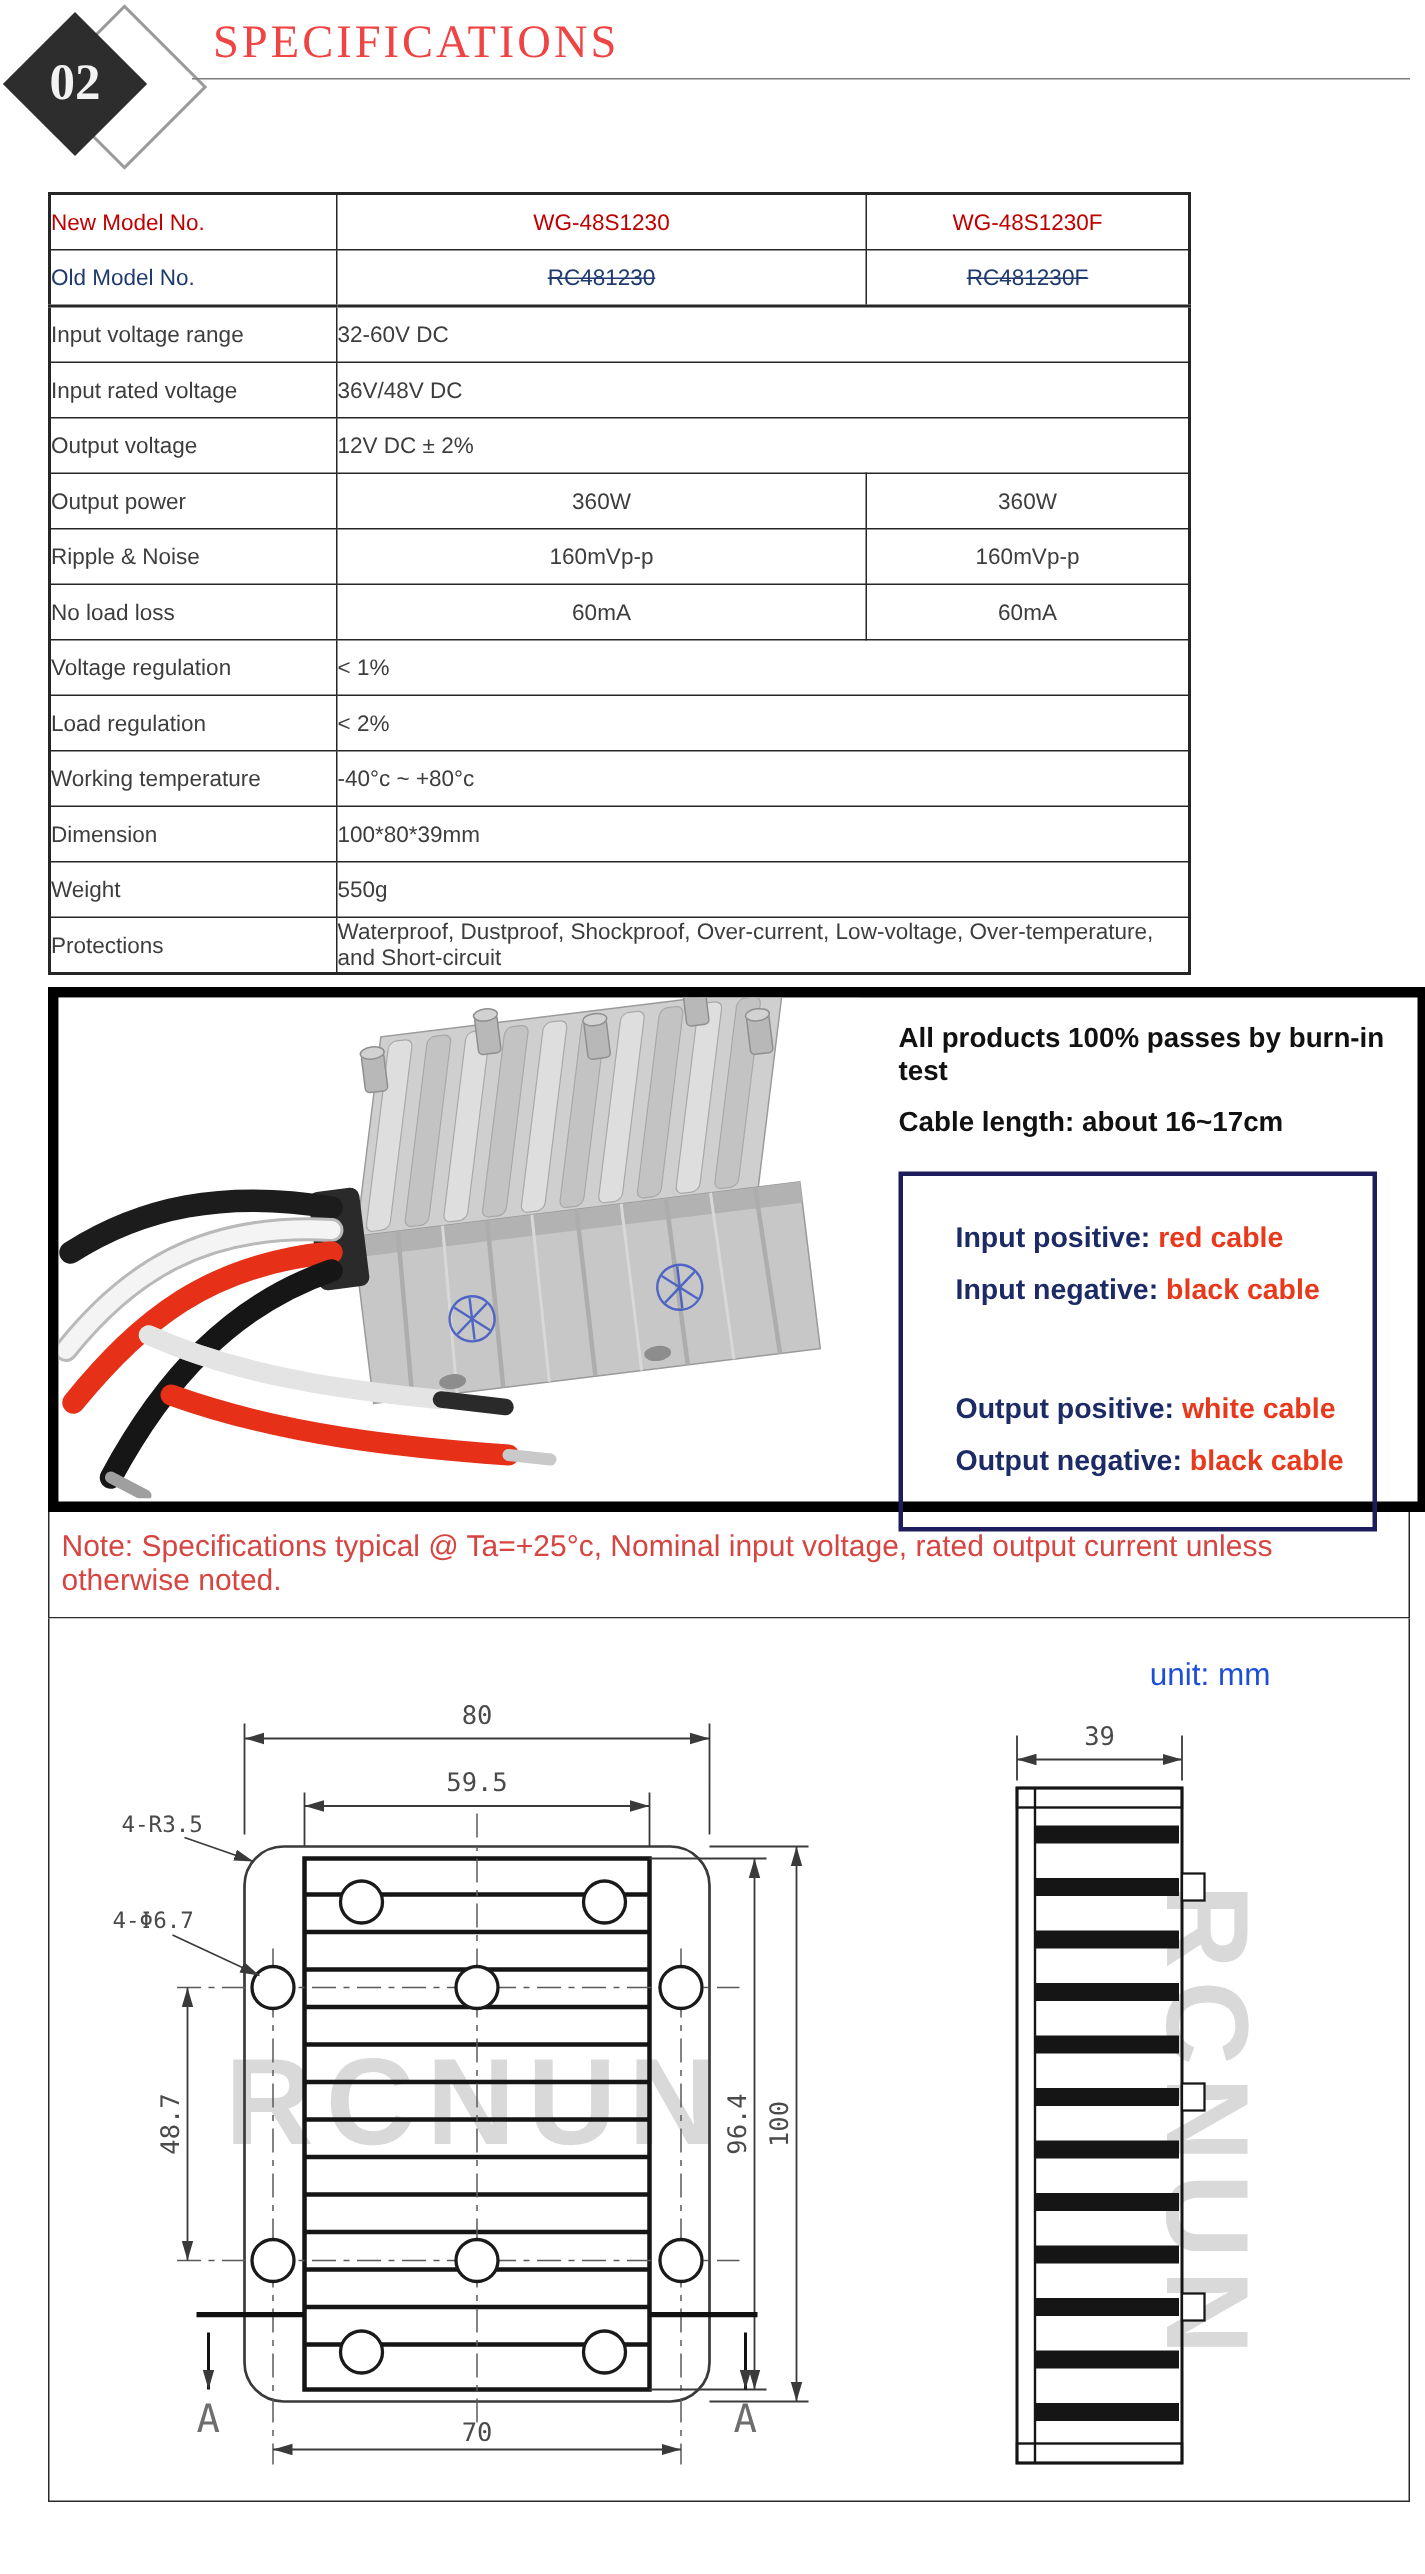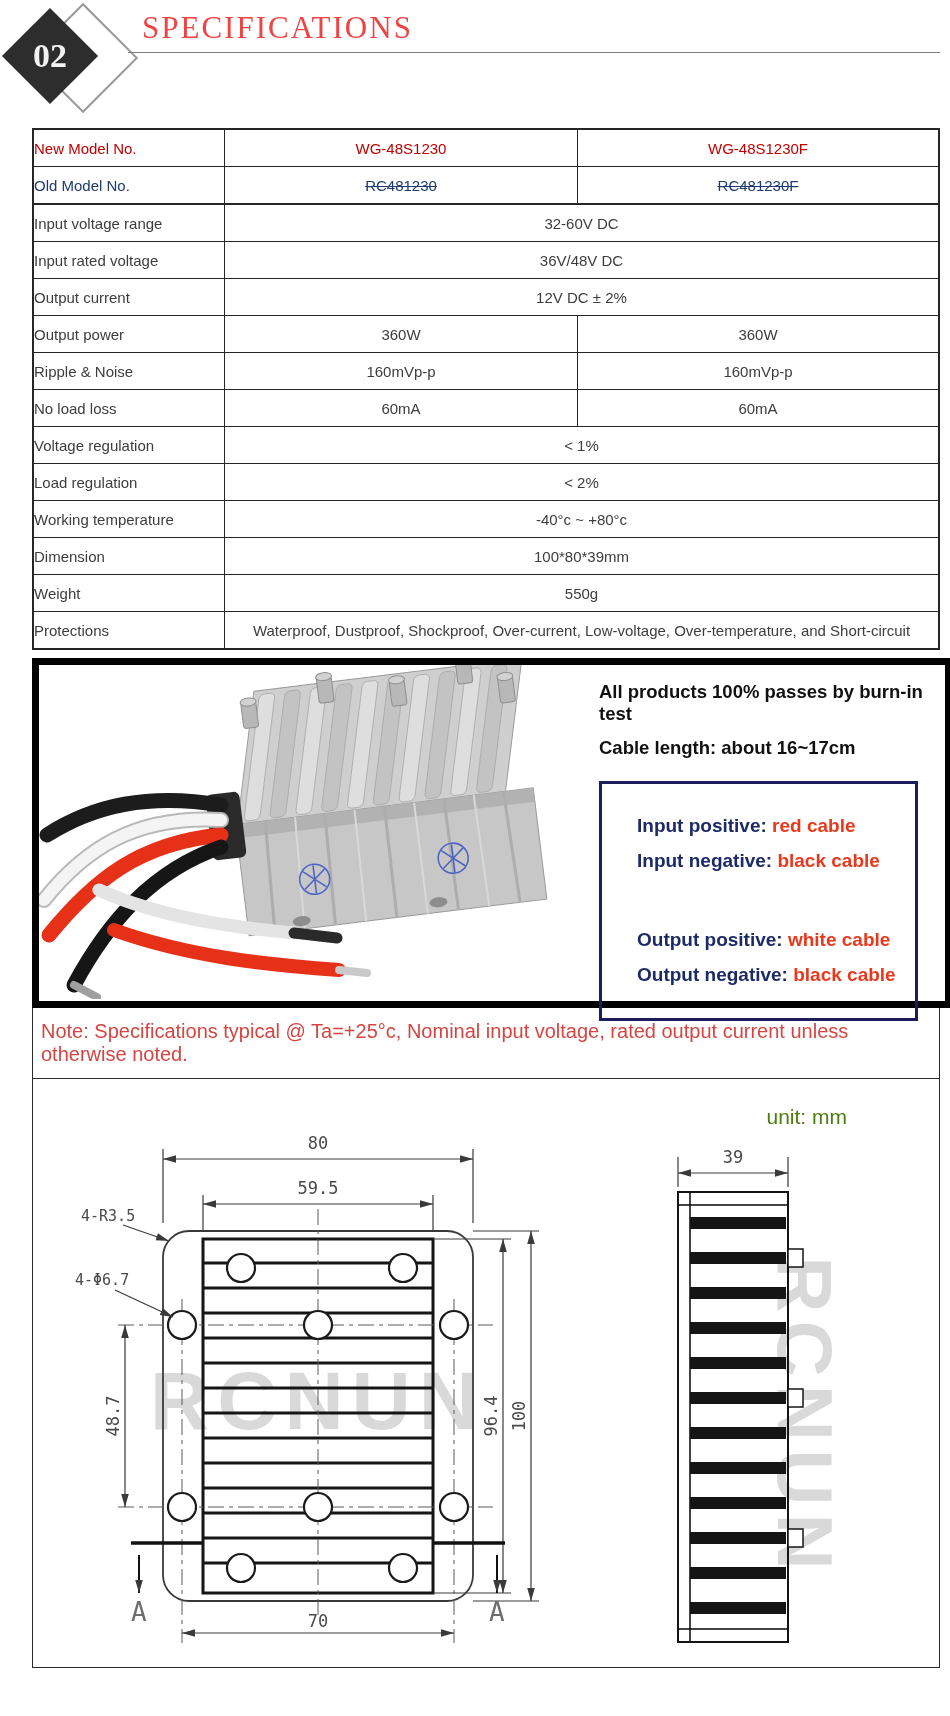--- a/index.html
+++ b/index.html
@@ -8,26 +8,26 @@
   
   .header{position:relative;height:128px;}
   .badge-wrap{position:absolute;left:8px;top:2px;width:130px;height:118px;}
   .diamond-outline{position:absolute;left:36px;top:17px;width:74px;height:74px;background:#fff;border:2px solid #9a9a9a;transform:rotate(45deg);}
   .diamond-black{position:absolute;left:8px;top:20px;width:68px;height:68px;background:#2d2d2d;transform:rotate(45deg);display:flex;align-items:center;justify-content:center;}
   .diamond-black span{transform:rotate(-45deg);font-family:"Liberation Serif",serif;font-weight:bold;font-size:34px;color:#f2f2f2;}
   .title{position:absolute;left:142px;top:10px;font-family:"Liberation Serif",serif;font-size:31px;letter-spacing:2px;color:#ef4444;margin:0;font-weight:normal;}
   .title-rule{position:absolute;left:128px;top:52px;width:812px;border-top:1px solid #7d7d7d;}
 
   
-  table.spec{margin-left:32px;width:908px;border-collapse:collapse;border:2px solid #262626;table-layout:fixed;}
+  table.spec{margin-left:32px;width:762px;border-collapse:collapse;border:2px solid #262626;table-layout:fixed;}
   table.spec td{border:1px solid #262626;height:36px;font-size:15px;color:#3d3d3d;padding:0;}
   td.lbl{width:190px;text-align:left;padding-left:10px;}
   td.v2{width:352px;text-align:center;}
   td.v3{text-align:center;}
-  td.spanv{text-align:center;}
+  td.spanv{}
   tr.row-new td{color:#c00000;}
   tr.row-old td{color:#1f3a6e;}
   tr.row-old td.v2,tr.row-old td.v3{text-decoration:line-through;}
   tr.row-old td{border-bottom-width:2px;}
   td.protect{font-size:14.5px;}
 
   
   .photo-box{margin:8px 0 0 32px;width:906px;height:336px;border:7px solid #000000;display:flex;position:relative;background:#fff;}
   .photo-area{width:535px;height:334px;flex:0 0 535px;overflow:hidden;}
   .photo-side{padding:16px 0 0 25px;}
@@ -38,21 +38,21 @@
   .cable-line .cl{color:#1c2a66;}
   .cable-line .cv{color:#e8391d;}
   .cable-line.gap{margin-top:44px;}
 
   
   .note-box{margin-left:32px;width:890px;border:1px solid #2a2a2a;border-top:none;padding:12px 8px;}
   .note-text{color:#d64541;font-size:20px;}
 
   
   .draw-box{margin-left:32px;width:906px;height:588px;border:1px solid #2a2a2a;border-top:none;position:relative;background:#fff;}
-  .unit-label{position:absolute;right:92px;top:26px;font-size:21px;color:#4d7c0f;}
+  .unit-label{position:absolute;right:92px;top:26px;font-size:21px;color:#1d4ed8;}
   .tv{position:absolute;left:40px;top:12px;}
   .sv{position:absolute;left:590px;top:58px;}
   .dimtxt{font-family:"DejaVu Sans Mono",monospace;font-size:17px;fill:#4a4a4a;}
   .dimtxt-s{font-family:"DejaVu Sans Mono",monospace;font-size:15px;fill:#4a4a4a;}
   .secA{font-family:"DejaVu Sans Mono",monospace;font-size:26px;fill:#6e6e6e;}
   .wmark{font-family:"Liberation Sans",sans-serif;font-weight:bold;fill:#9c9c9c;opacity:0.38;letter-spacing:8px;}
 </style>
 </head>
 <body>
 
@@ -81,21 +81,21 @@
   </tr>
   <tr>
     <td class="lbl">Input voltage range</td>
     <td class="spanv" colspan="2">32-60V DC</td>
   </tr>
   <tr>
     <td class="lbl">Input rated voltage</td>
     <td class="spanv" colspan="2">36V/48V DC</td>
   </tr>
   <tr>
-    <td class="lbl">Output current</td>
+    <td class="lbl">Output voltage</td>
     <td class="spanv" colspan="2">12V DC ± 2%</td>
   </tr>
   <tr>
     <td class="lbl">Output power</td>
     <td class="v2">360W</td>
     <td class="v3">360W</td>
   </tr>
   <tr>
     <td class="lbl">Ripple &amp; Noise</td>
     <td class="v2">160mVp-p</td>

